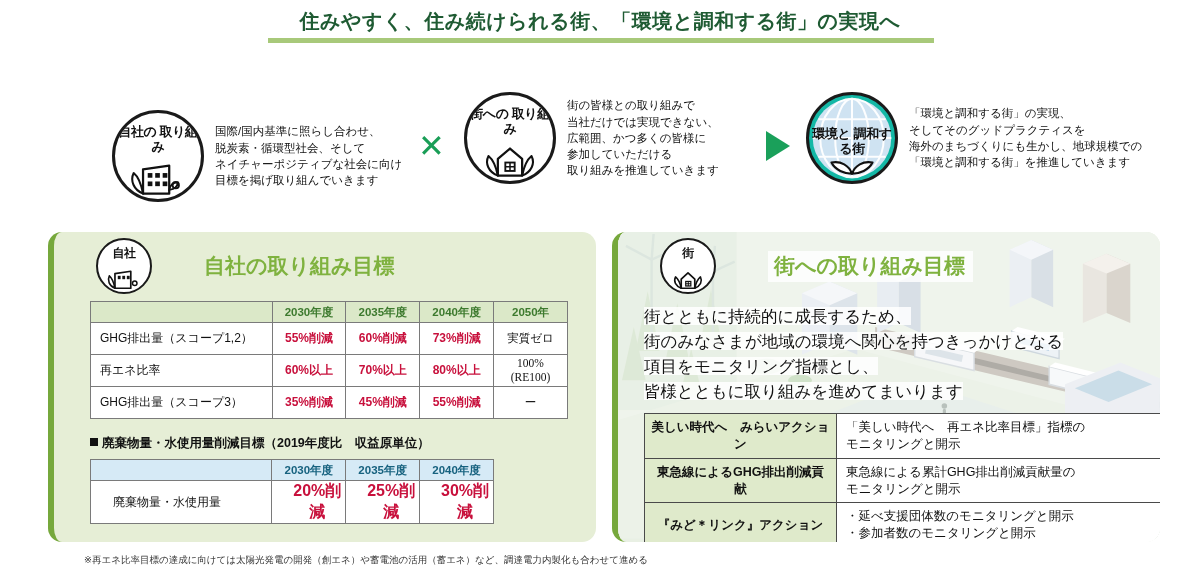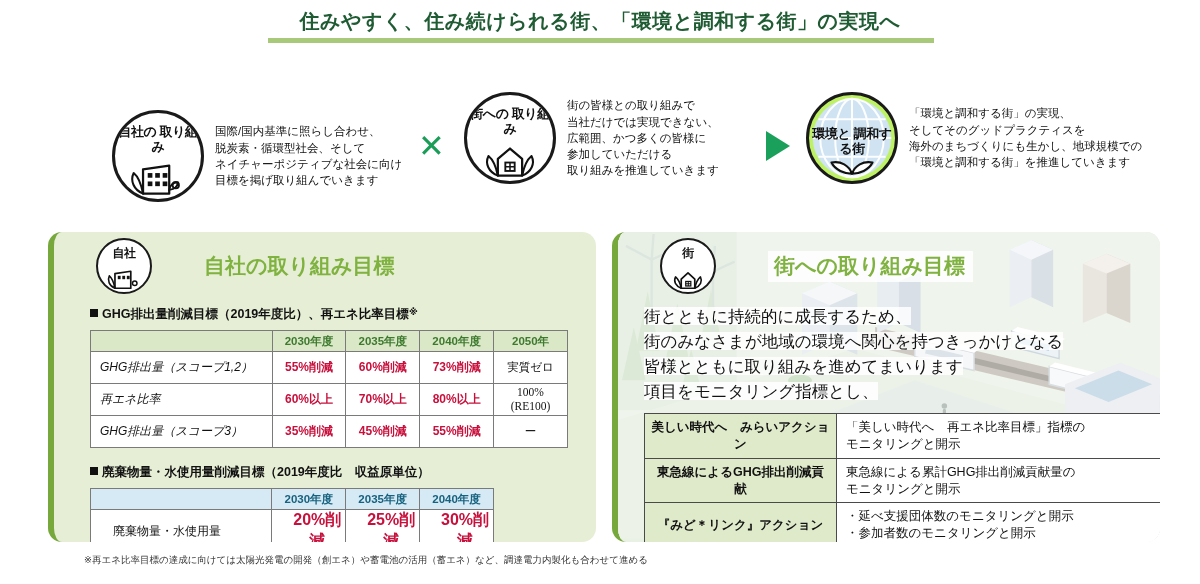--- a/index.html
+++ b/index.html
@@ -24,21 +24,21 @@
 
   
   .flow { position: absolute; left: 0; top: 78px; width: 1200px; height: 135px; }
   .flow-block { position: absolute; display: flex; align-items: center; }
   .badge {
     position: relative; width: 92px; height: 92px; border: 3px solid #1a1a1a;
     border-radius: 50%; background: #fff; flex: none;
     display: flex; flex-direction: column; align-items: center; justify-content: flex-start;
     padding-top: 12px; overflow: hidden;
   }
-  .badge.globe { background: #bef264; }
+  .badge.globe { background: #14b8a6; }
   .badge .blabel {
     font-size: 13px; font-weight: bold; color: #111; line-height: 1.12;
     text-align: center; letter-spacing: -.4px; z-index: 3; position: relative;
   }
   .badge .bart { position: absolute; left: 0; bottom: 2px; width: 100%; height: 46px; z-index: 2; }
   .badge .globe-bg { position: absolute; left: 0; top: 0; width: 100%; height: 100%; z-index: 1; }
 
   .flow-text { font-size: 11.5px; color: #111; line-height: 1.42; margin-left: 11px; white-space: pre-line; }
 
   .op-x { position: absolute; font-size: 32px; font-weight: bold; color: #1a9e57; line-height: 1; }
@@ -76,21 +76,21 @@
   .sec-label .sq { display: inline-block; width: 8px; height: 8px; background: #111; margin-right: 4px; vertical-align: 1px; }
   .sec-label .tiny { font-size: 9px; vertical-align: 3px; }
 
   
   table { border-collapse: collapse; background: #fff; position: relative; z-index: 4; }
   .tbl-green th, .tbl-green td, .tbl-blue th, .tbl-blue td {
     border: 1px solid #7a7a7a; text-align: center; vertical-align: middle;
   }
   .tbl-green thead th { background: #dbe8c8; color: #3d7a2e; font-size: 11.5px; font-weight: bold; height: 21px; }
   .tbl-green thead th.blank { background: #dbe8c8; }
-  .tbl-green td.rowhdr { text-align: left; padding-left: 9px; font-size: 12px; color: #111; font-weight: 500; font-style: italic; }
+  .tbl-green td.rowhdr { text-align: left; padding-left: 9px; font-size: 12px; color: #111; font-weight: 500; }
   .tbl-green td.val { color: #c8103c; font-weight: bold; font-size: 12px; }
   .tbl-green td.plain { color: #111; font-size: 11.5px; }
   .tbl-green tbody tr { height: 32px; }
 
   .tbl-blue thead th { background: #d6eaf6; color: #17627f; font-size: 11.5px; font-weight: bold; height: 21px; }
   .tbl-blue td.rowhdr { text-align: left; padding-left: 22px; font-size: 12px; color: #111; }
   .tbl-blue td.val { color: #c8103c; font-weight: bold; font-size: 16px; padding-left: 17px; }
   .tbl-blue tbody tr { height: 42px; }
 
   
@@ -203,23 +203,20 @@
           <rect x="35" y="20" width="5" height="6" fill="#111"></rect>
             <rect x="43" y="20" width="5" height="6" fill="#111"></rect>
             <rect x="51" y="20" width="5" height="6" fill="#111"></rect>
           <path d="M30 42 C20 38 16 28 20 20 C25 24 28 32 30 42 Z" fill="#fff" stroke="#111" stroke-width="2.8" stroke-linejoin="round"></path>
           <circle cx="65" cy="33" r="4" fill="none" stroke="#111" stroke-width="2.6"></circle>
         </svg>
       </div>
       <div class="panel-title">自社の取り組み目標</div>
     </div>
 
-    <div class="sec-label" style="margin:12px 0 0 36px;">
-      <span class="sq"></span><span>GHG排出量削減目標（2019年度比）、再エネ比率目標</span><span class="tiny">※</span>
-    </div>
 
     <table class="tbl-green" style="margin:7px 0 0 36px; width:478px;">
       <thead>
         <tr>
           <th class="blank" style="width:182px;"></th>
           <th style="width:74px;">2030年度</th>
           <th style="width:74px;">2035年度</th>
           <th style="width:74px;">2040年度</th>
           <th style="width:74px;">2050年</th>
         </tr>
@@ -383,22 +380,22 @@
           <path d="M34 42 C24 38 20 30 24 22 C29 26 32 33 34 42 Z" fill="#fff" stroke="#111" stroke-width="2.8" stroke-linejoin="round"></path>
           <path d="M58 42 C68 38 72 30 68 22 C63 26 60 33 58 42 Z" fill="#fff" stroke="#111" stroke-width="2.8" stroke-linejoin="round"></path>
         </svg>
       </div>
       <div class="panel-title">街への取り組み目標</div>
     </div>
 
     <div class="r-body" style="margin:10px 0 0 26px;">
       <div><span>街とともに持続的に成長するため、</span></div>
       <div><span>街のみなさまが地域の環境へ関心を持つきっかけとなる</span></div>
+      <div><span>項目をモニタリング指標とし、</span></div>
       <div><span>皆様とともに取り組みを進めてまいります</span></div>
-      <div><span>項目をモニタリング指標とし、</span></div>
     </div>
 
     <table class="tbl-town" style="margin:9px 0 0 26px; width:568px;">
       <tbody>
         <tr>
           <td class="k">美しい時代へ　みらいアクション</td>
           <td class="v">「美しい時代へ　再エネ比率目標」指標の
 モニタリングと開示</td>
         </tr>
         <tr>

